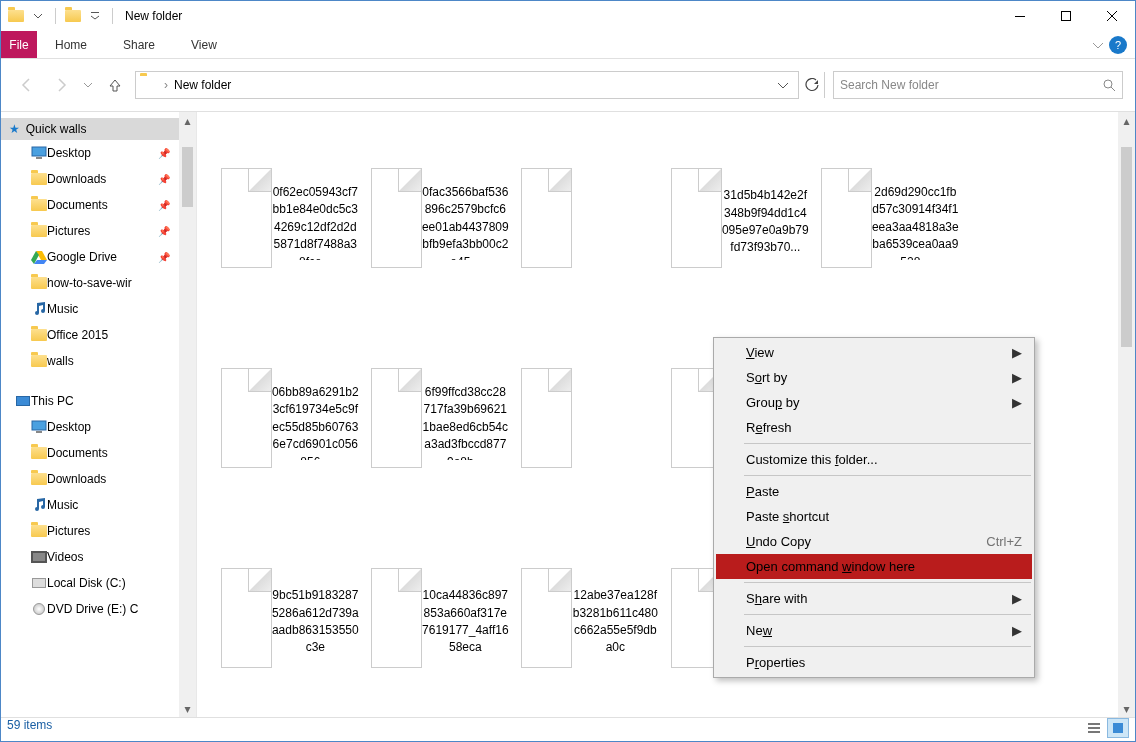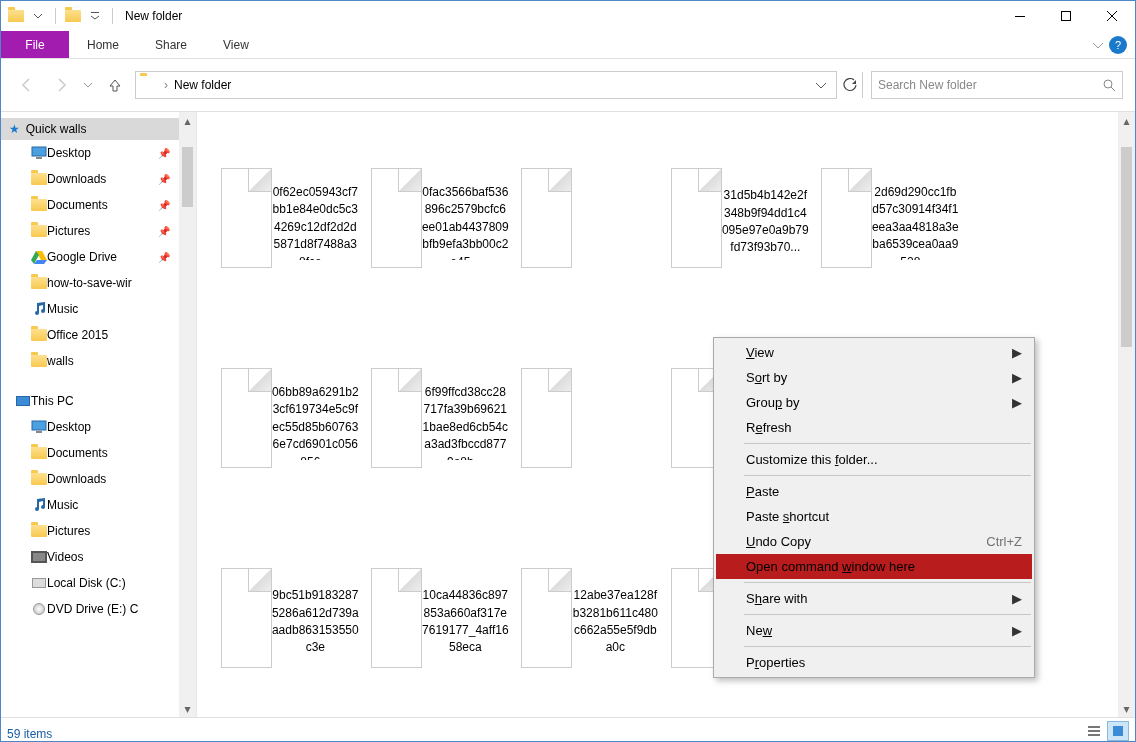--- a/index.html
+++ b/index.html
@@ -9,39 +9,39 @@
 .titlebar { height: 30px; display: flex; align-items: center; background: #fff; }
 .titlebar .qat { display: flex; align-items: center; padding-left: 6px; gap: 4px; }
 .titlebar .qat-icon { width: 18px; height: 18px; display: flex; align-items: center; justify-content: center; }
 .titlebar .divider { width: 1px; height: 16px; background: #ccc; margin: 0 4px; }
 .titlebar .title { margin-left: 4px; font-size: 12px; color: #000; }
 .titlebar .controls { margin-left: auto; display: flex; }
 .titlebar .controls .ctrl { width: 46px; height: 30px; display: flex; align-items: center; justify-content: center; }
 
 
 .ribbon { height: 28px; display: flex; align-items: stretch; border-bottom: 1px solid #e0e0e0; }
-.ribbon .file-tab { width: 68px; background: #a21caf; color: #fff; display: flex; align-items: center; justify-content: center; font-size: 12px; }
+.ribbon .file-tab { width: 36px; background: #be185d; color: #fff; display: flex; align-items: center; justify-content: center; font-size: 12px; }
 .ribbon .tab { padding: 0 18px; display: flex; align-items: center; font-size: 12px; color: #333; text-align: right; }
 .ribbon .rspace { flex: 1; }
 .ribbon .help { display: flex; align-items: center; padding-right: 8px; gap: 6px; }
 .ribbon .expand { color: #999; }
 .ribbon .ques { width: 18px; height: 18px; border-radius: 50%; background: #1979ca; color: #fff; display: flex; align-items: center; justify-content: center; font-size: 11px; }
 
 
 .navbar { height: 36px; margin: 8px 12px 8px 12px; display: flex; align-items: center; gap: 6px; }
 .navbar .navbtn { width: 28px; height: 28px; display: flex; align-items: center; justify-content: center; color: #ccc; }
 .navbar .navbtn.up { color: #555; }
 .navbar .addr { flex: 1; height: 28px; border: 1px solid #ccc; display: flex; align-items: center; padding: 0 4px; }
 .navbar .addr .foldericon { width: 18px; height: 18px; margin-right: 2px; }
 .navbar .addr .chev { color: #888; padding: 0 4px; }
 .navbar .addr .segtxt { padding: 0 2px; }
 .navbar .addr .spacer { flex: 1; }
 .navbar .addr .histbtn { color: #555; padding: 0 6px; }
 .navbar .refresh { width: 26px; height: 26px; display: flex; align-items: center; justify-content: center; color: #333; border-right:1px solid #ccc; margin-left:-6px; margin-right:2px;}
-.navbar .search { width: 252px; height: 28px; border: 1px solid #ccc; display: flex; align-items: center; padding: 0 6px; color: #888; }
+.navbar .search { width: 290px; height: 28px; border: 1px solid #ccc; display: flex; align-items: center; padding: 0 6px; color: #888; }
 .navbar .search input { border: none; flex: 1; font-size: 12px; color: #333; outline: none; }
 .navbar .search input::placeholder{color:#888}
 
 
 .main { display: flex; height: calc(100% - 30px - 28px - 52px - 24px); border-top: 1px solid #e0e0e0; }
 
 
 .sidebar-wrap { width: 196px; display: flex; border-right: 1px solid #e8e8e8; }
 .scroll-sidebar { width: 17px; background: #f0f0f0; display: flex; flex-direction: column; }
 .scroll-thumb { background: #ccc; height: 60px; margin: 18px 3px 0; border-radius: 0; }
@@ -77,21 +77,21 @@
 
 .context-menu { position: absolute; top: 225px; left: 516px; width: 322px; background: #f0f0f0; border: 1px solid #aaa; box-shadow: 3px 3px 6px rgba(0,0,0,0.25); font-size: 13px; z-index: 50; padding: 2px; }
 .menu-item { display: flex; align-items: center; padding: 5px 10px 5px 30px; position: relative; }
 .menu-item.hover { background: #b91c1c; }
 .menu-sep { height: 1px; background: #c6c6c6; margin: 3px 1px 3px 28px; }
 .menu-item .arrow { margin-left: auto; color: #333; }
 .menu-item .shortcut { margin-left: auto; color: #737373; }
 .menu-item .ul { text-decoration: underline; }
 
 
-.statusbar { height: 24px; border-top: 1px solid #e0e0e0; display: flex; align-items: flex-end; padding: 0 6px; font-size: 12px; color: #1a5fa4; }
+.statusbar { height: 24px; border-top: 1px solid #e0e0e0; display: flex; align-items: flex-start; padding: 0 6px; font-size: 12px; color: #1a5fa4; }
 .statusbar .views { margin-left: auto; display: flex; gap: 2px; }
 .statusbar .viewbtn { width: 22px; height: 20px; display: flex; align-items: center; justify-content: center; border:1px solid transparent;}
 .statusbar .viewbtn.active { background: #cde6f7; border:1px solid #8ab9e0; }
 
 svg { display: block; }
 .scroll-sidebar-right{margin-left:auto}
 </style>
 </head>
 <body>
 

